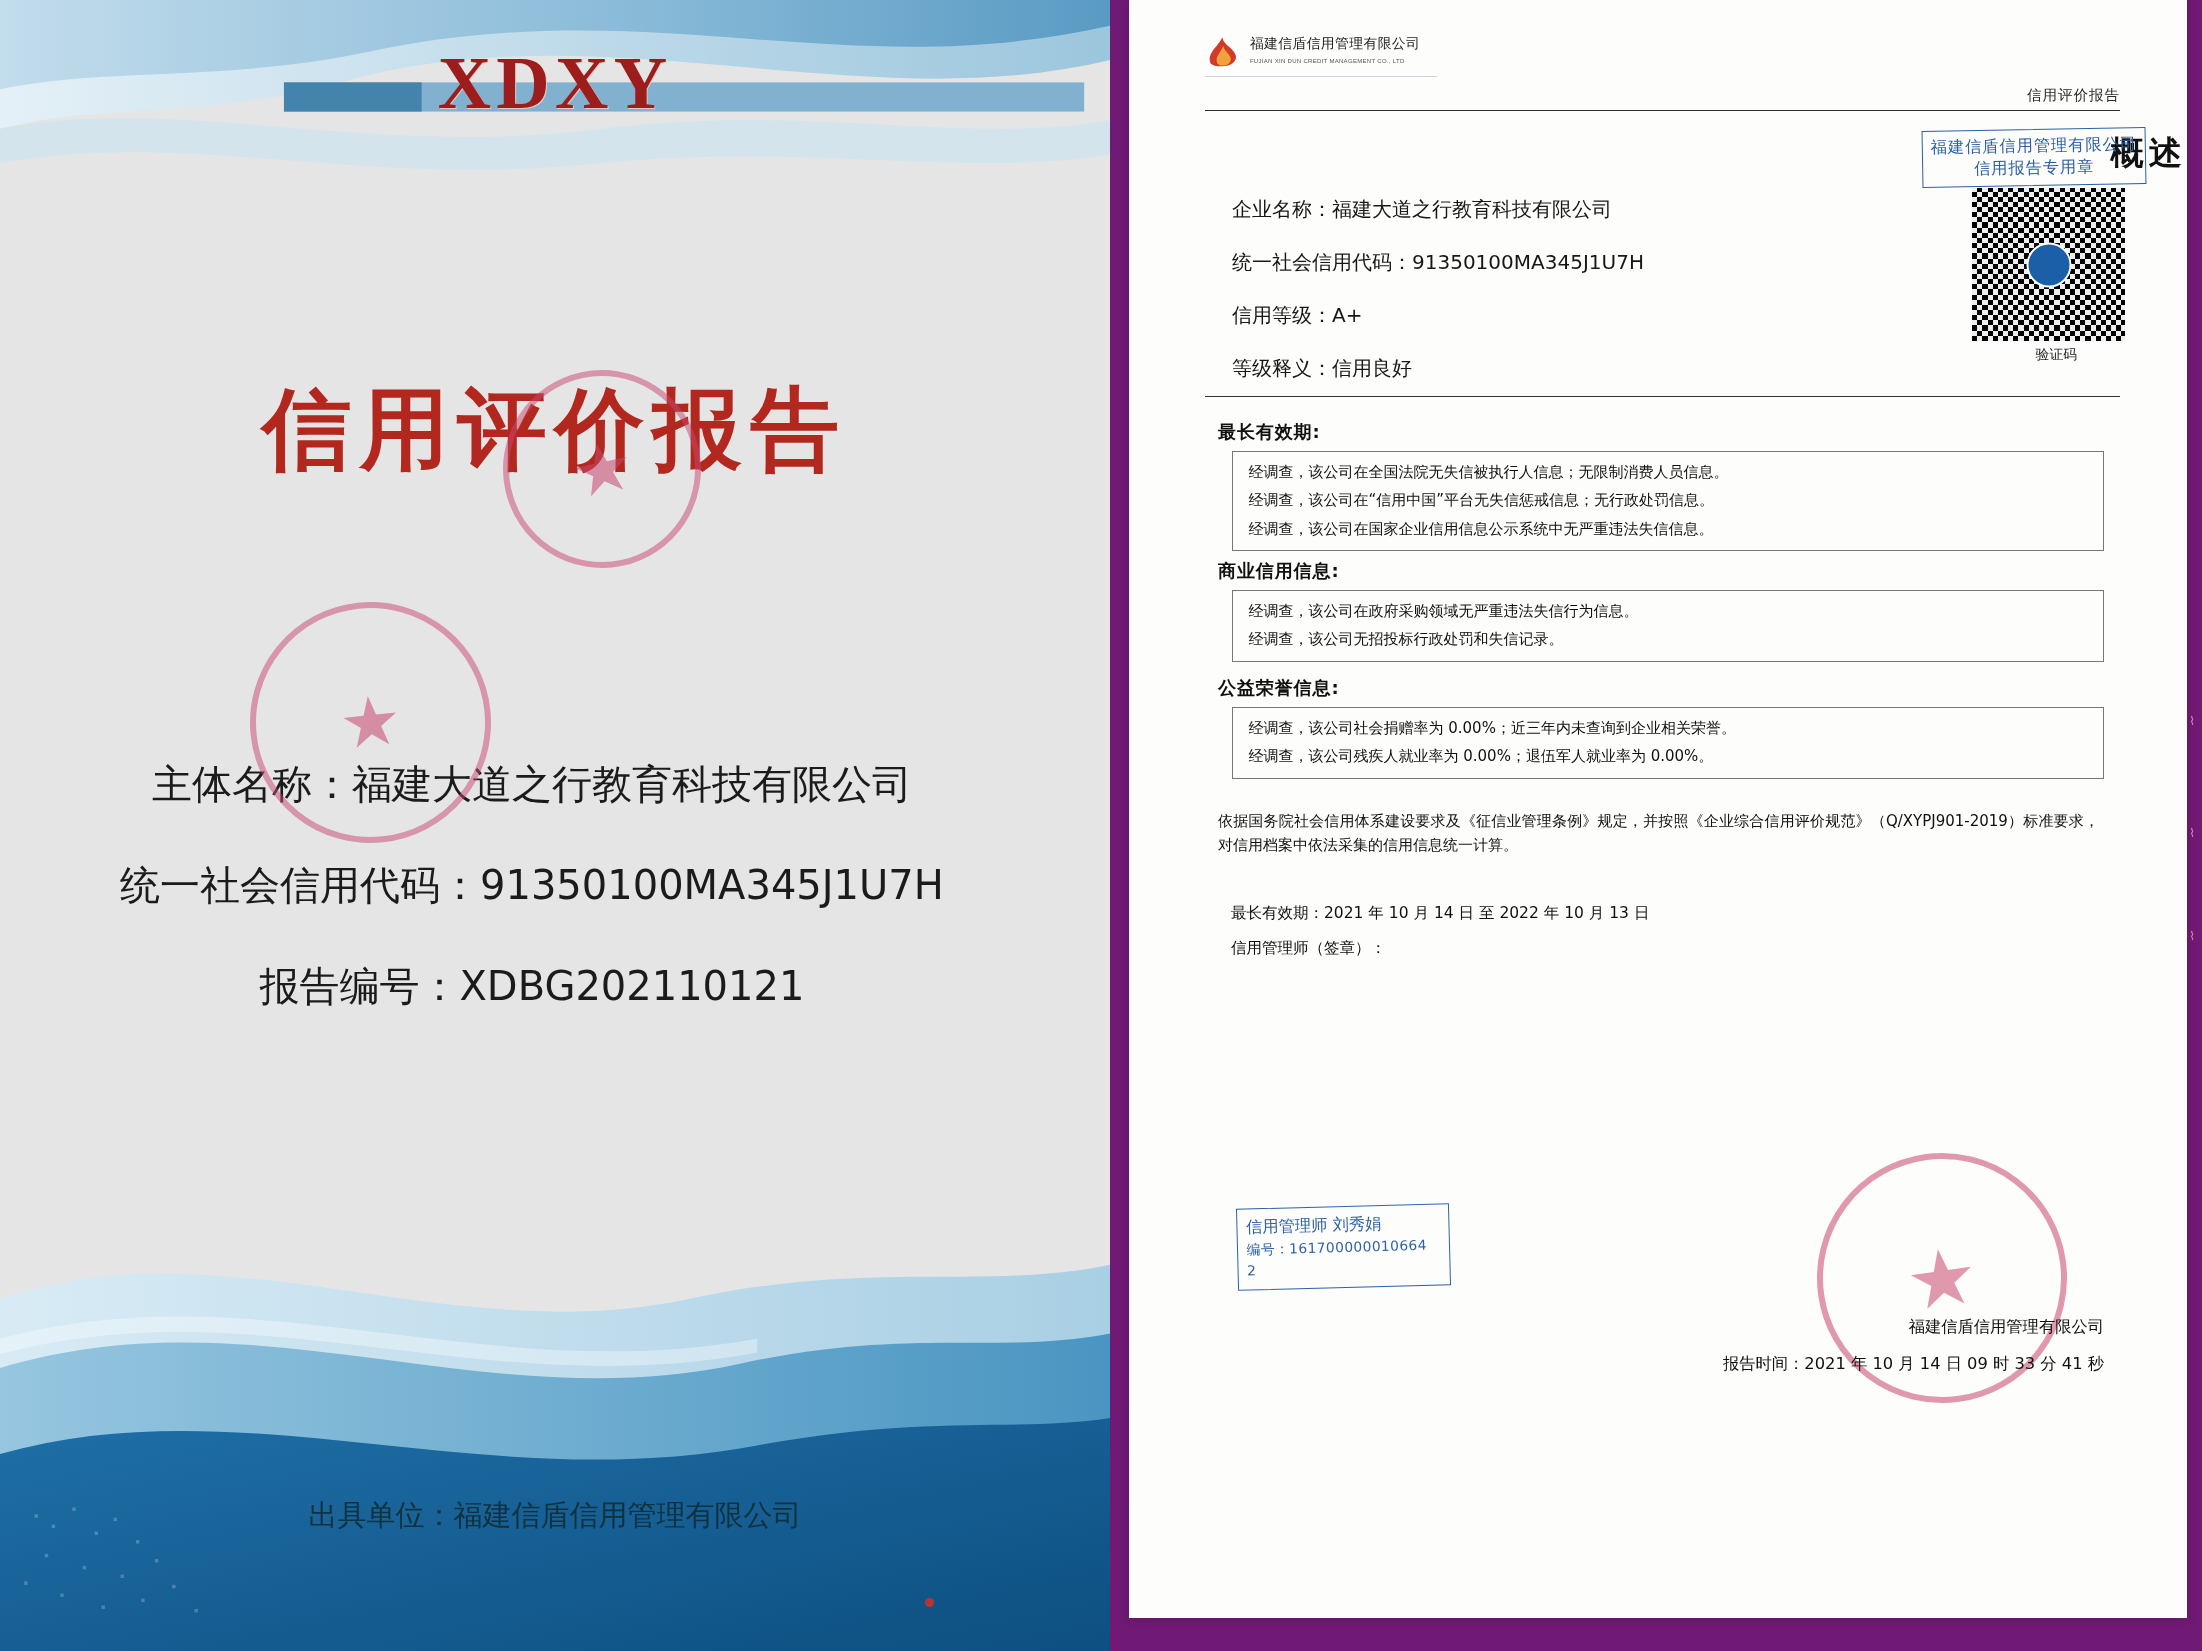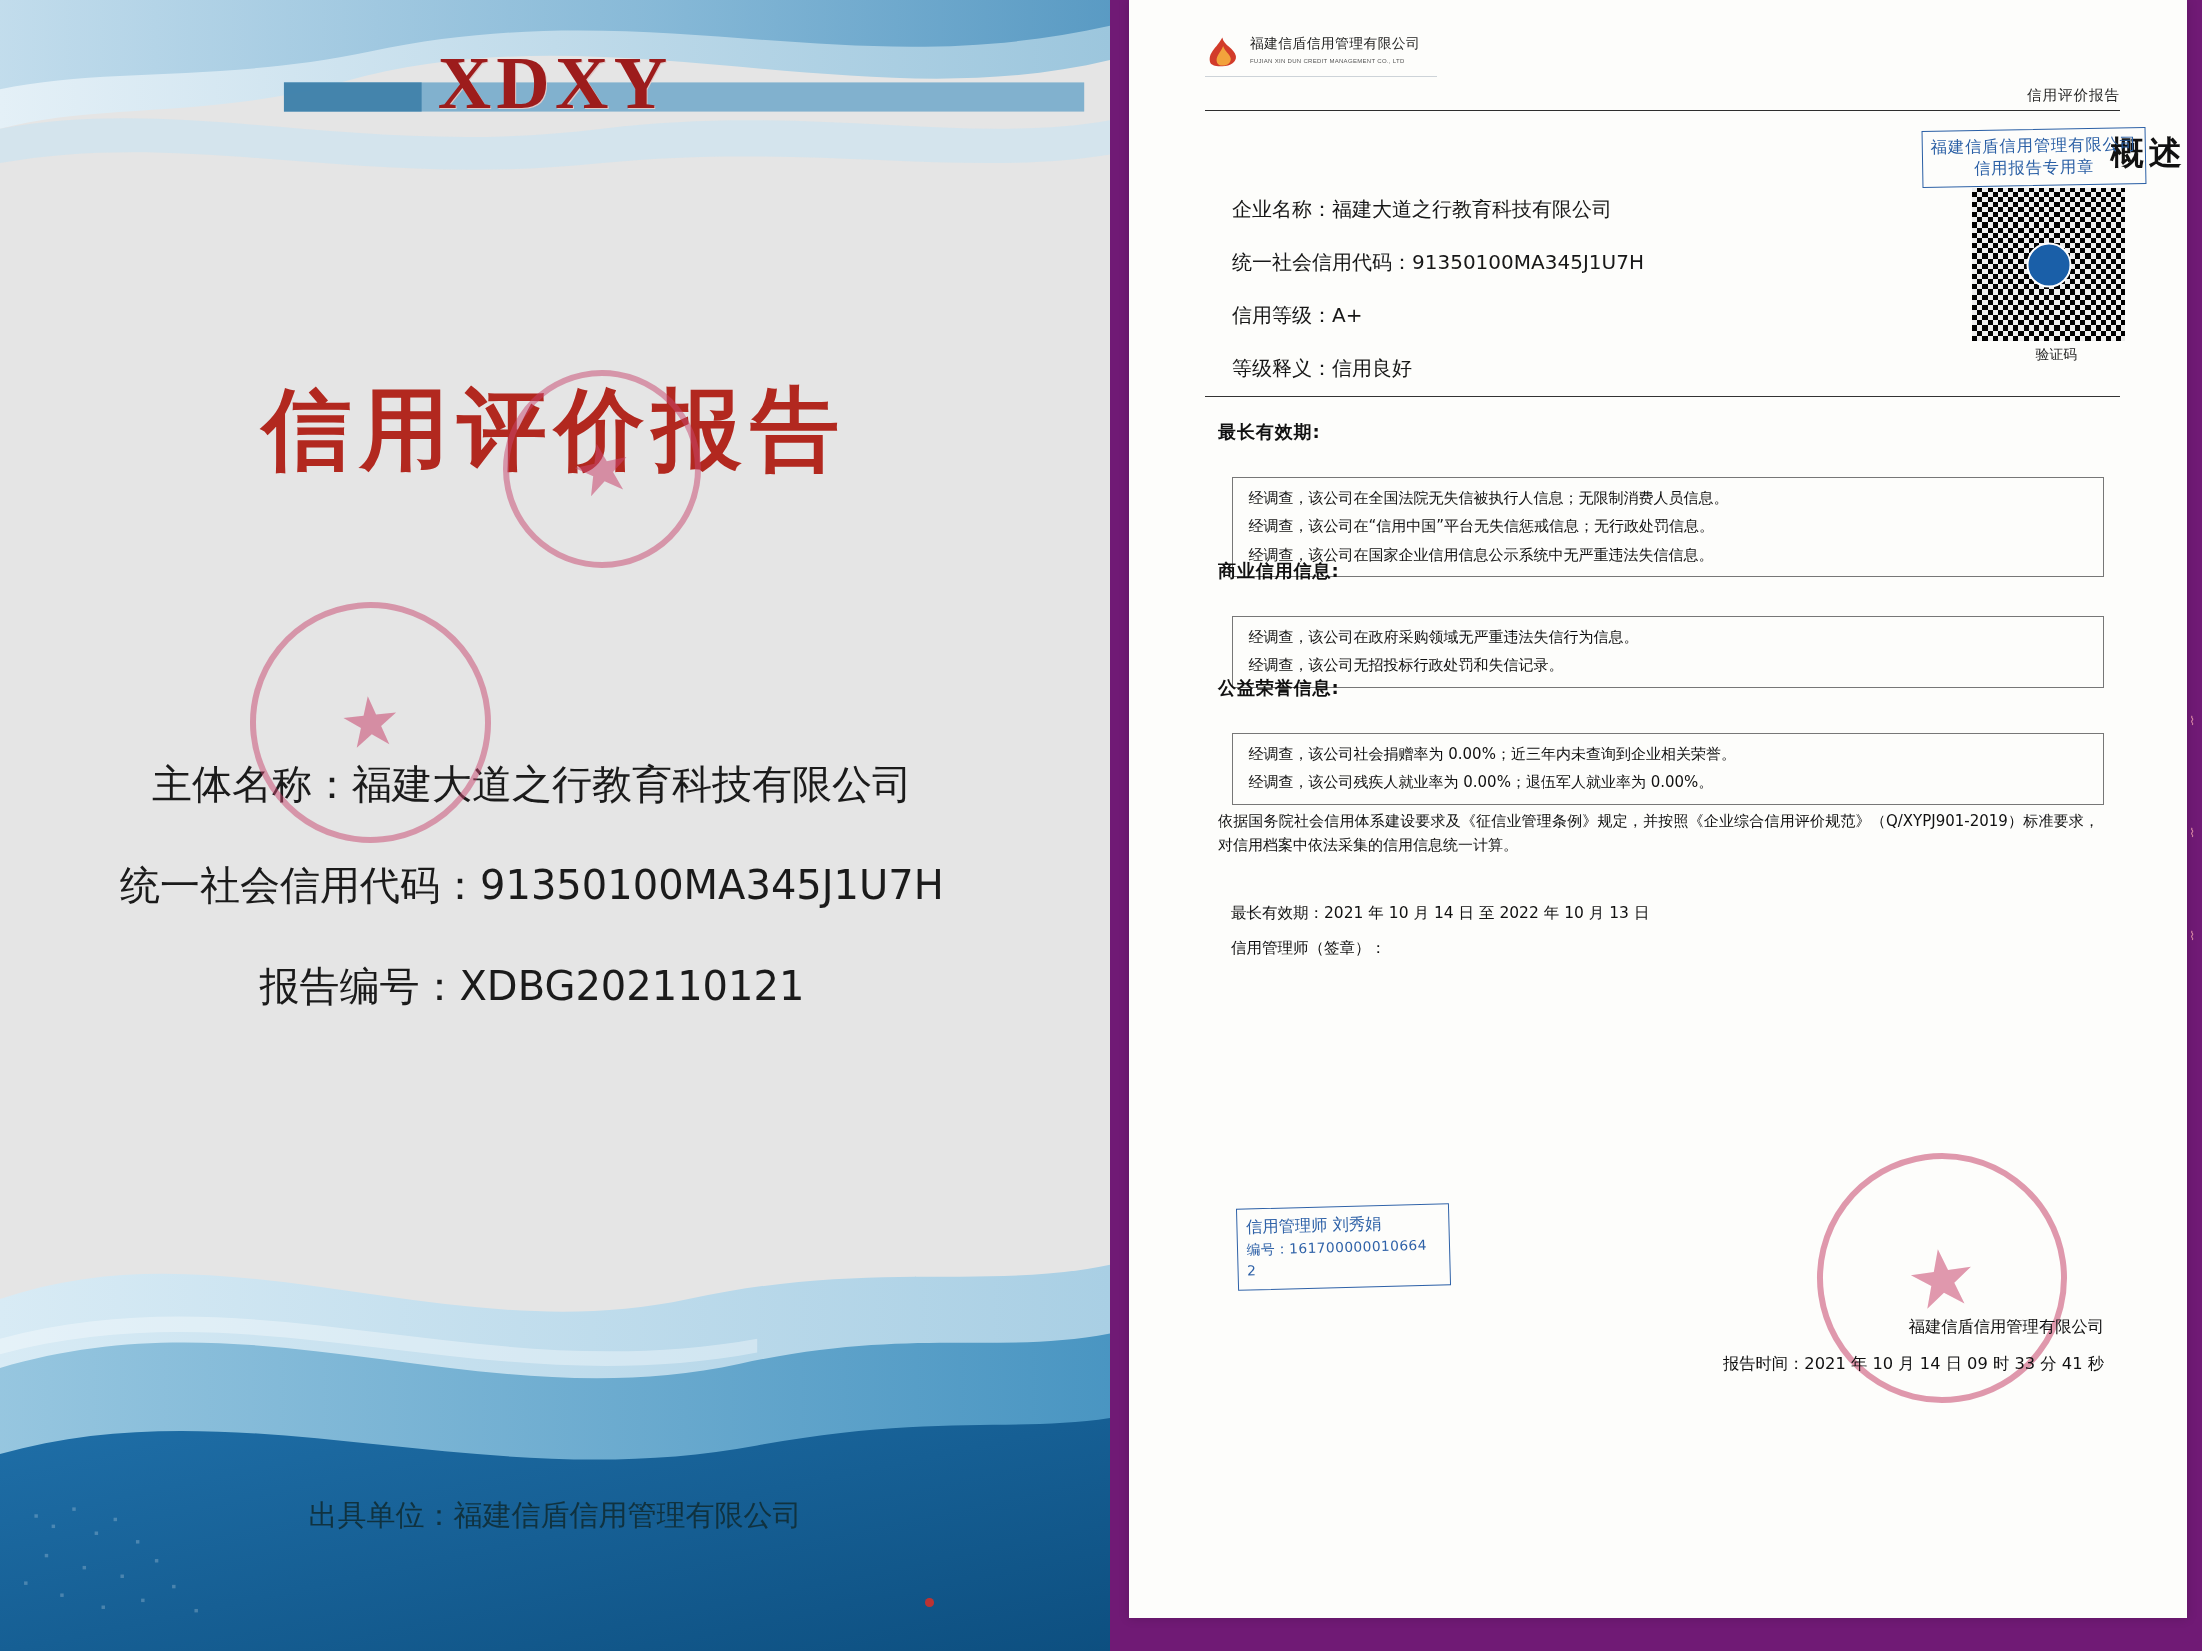--- a/index.html
+++ b/index.html
@@ -251,21 +251,20 @@
     font-weight: bold;
     color: #111;
     letter-spacing: 0.9px;
     font-family: "DejaVu Sans", sans-serif;
   }
   .sec-box {
     position: absolute;
     left: 103px; right: 83px;
     border: 0.9px solid #777;
     padding: 8.6px 12px 10.3px 15.5px;
-    margin-top: 26px;
   }
   .sec-box p {
     margin: 0 0 6px 0;
     font-size: 15px;
     line-height: 1.5;
     color: #101010;
     font-family: "DejaVu Sans", sans-serif;
   }
   .sec-box p:last-child { margin-bottom: 0; }
   .legal {

